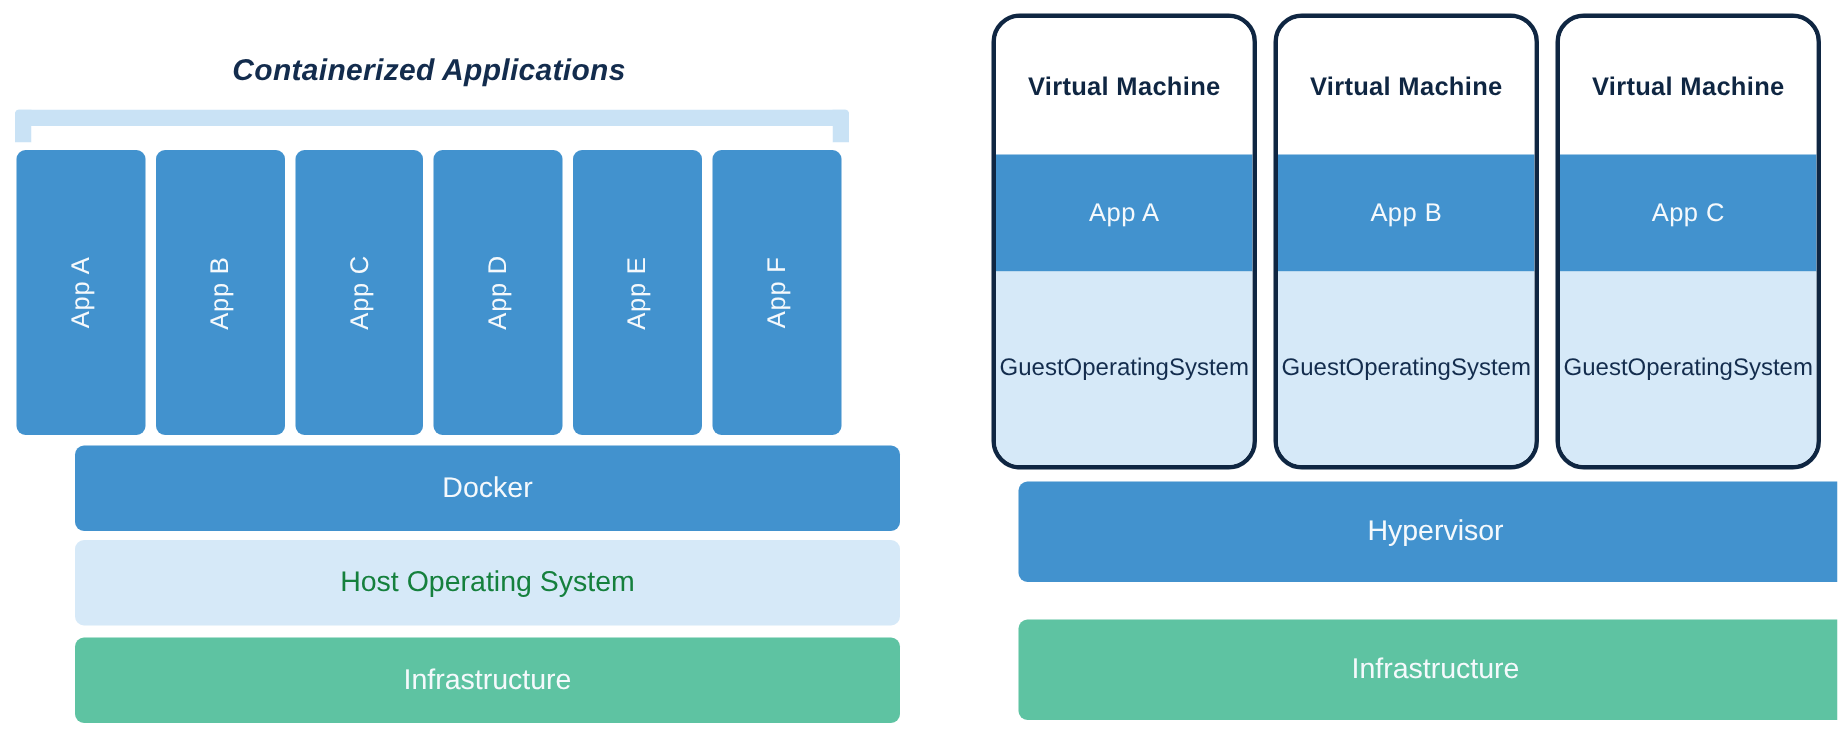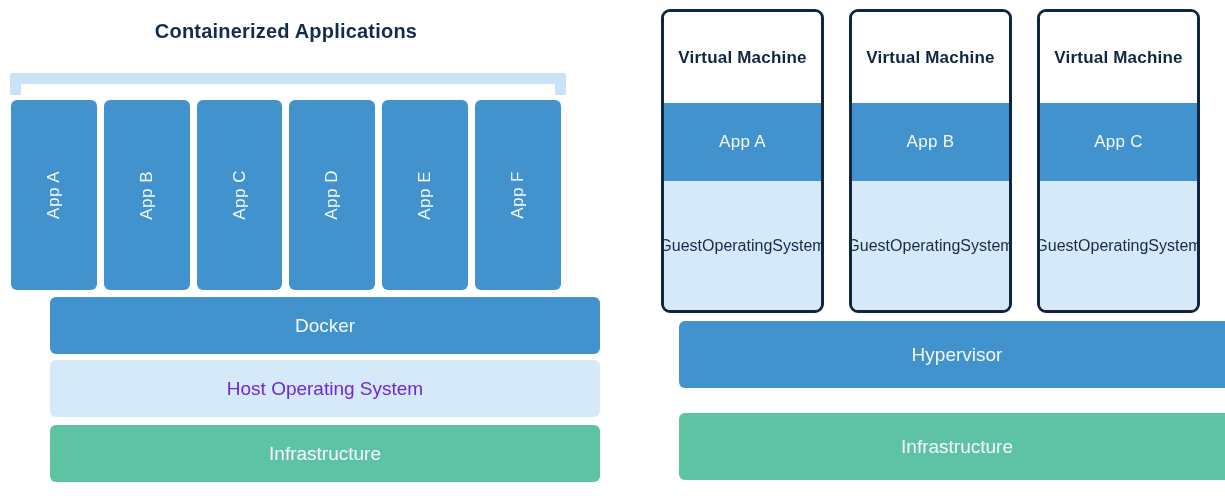--- a/index.html
+++ b/index.html
@@ -2,23 +2,24 @@
 <html><head>
 <meta charset="utf-8">
 <style>
   html,body{margin:0;padding:0;background:#ffffff;}
   .canvas{
     position:relative;width:1225px;height:501px;background:#ffffff;
     font-family:"Liberation Sans", sans-serif;overflow:hidden;
   }
   
   .left-title{
-    position:absolute;left:11px;top:20px;width:550px;
+    position:absolute;left:11px;top:36px;width:550px;
     text-align:center;font-size:20px;font-weight:600;color:#132C4D;
     letter-spacing:.2px;
+    font-style:italic;
   }
   .bracket{
     position:absolute;left:10px;top:73px;width:534px;height:11px;
     border-top:11px solid #C9E2F5;border-left:11px solid #C9E2F5;border-right:11px solid #C9E2F5;
     border-radius:3px 3px 0 0;
   }
   .apps-row{
     position:absolute;left:11px;top:100px;width:550px;height:190px;
     display:flex;gap:7px;
   }
@@ -30,29 +31,29 @@
     writing-mode:vertical-rl;transform:rotate(180deg);
     color:#F5F9FC;font-size:17px;letter-spacing:.5px;white-space:nowrap;
   }
   .layer{
     position:absolute;left:11px;width:550px;height:57px;border-radius:6px;
     display:flex;align-items:center;justify-content:center;
     font-size:19px;
     margin-left:39px;
   }
   .layer-blue{background:#4292CE;color:#F5F9FC;}
-  .layer-light{background:#D6E9F8;color:#6d28d9;}
+  .layer-light{background:#D6E9F8;color:#15803d;}
   .layer-green{background:#5EC3A2;color:#F5F9FC;}
   .docker{top:297px;}
   .hostos{top:360px;}
   .infra-left{top:425px;}
   
   .vm{
-    position:absolute;top:9px;width:163px;height:304px;box-sizing:border-box;
-    border:3px solid #0F2642;border-radius:9px;background:#ffffff;
+    position:absolute;top:9px;width:177px;height:304px;box-sizing:border-box;
+    border:3px solid #0F2642;border-radius:19px;background:#ffffff;
     display:flex;flex-direction:column;overflow:hidden;
   }
   .vm1{left:661px;} .vm2{left:849px;} .vm3{left:1037px;}
   .vm-header{
     height:91px;display:flex;align-items:center;justify-content:center;
     background:#ffffff;
   }
   .vm-title{
     font-size:17px;font-weight:800;color:#0F2642;letter-spacing:.2px;
   }

